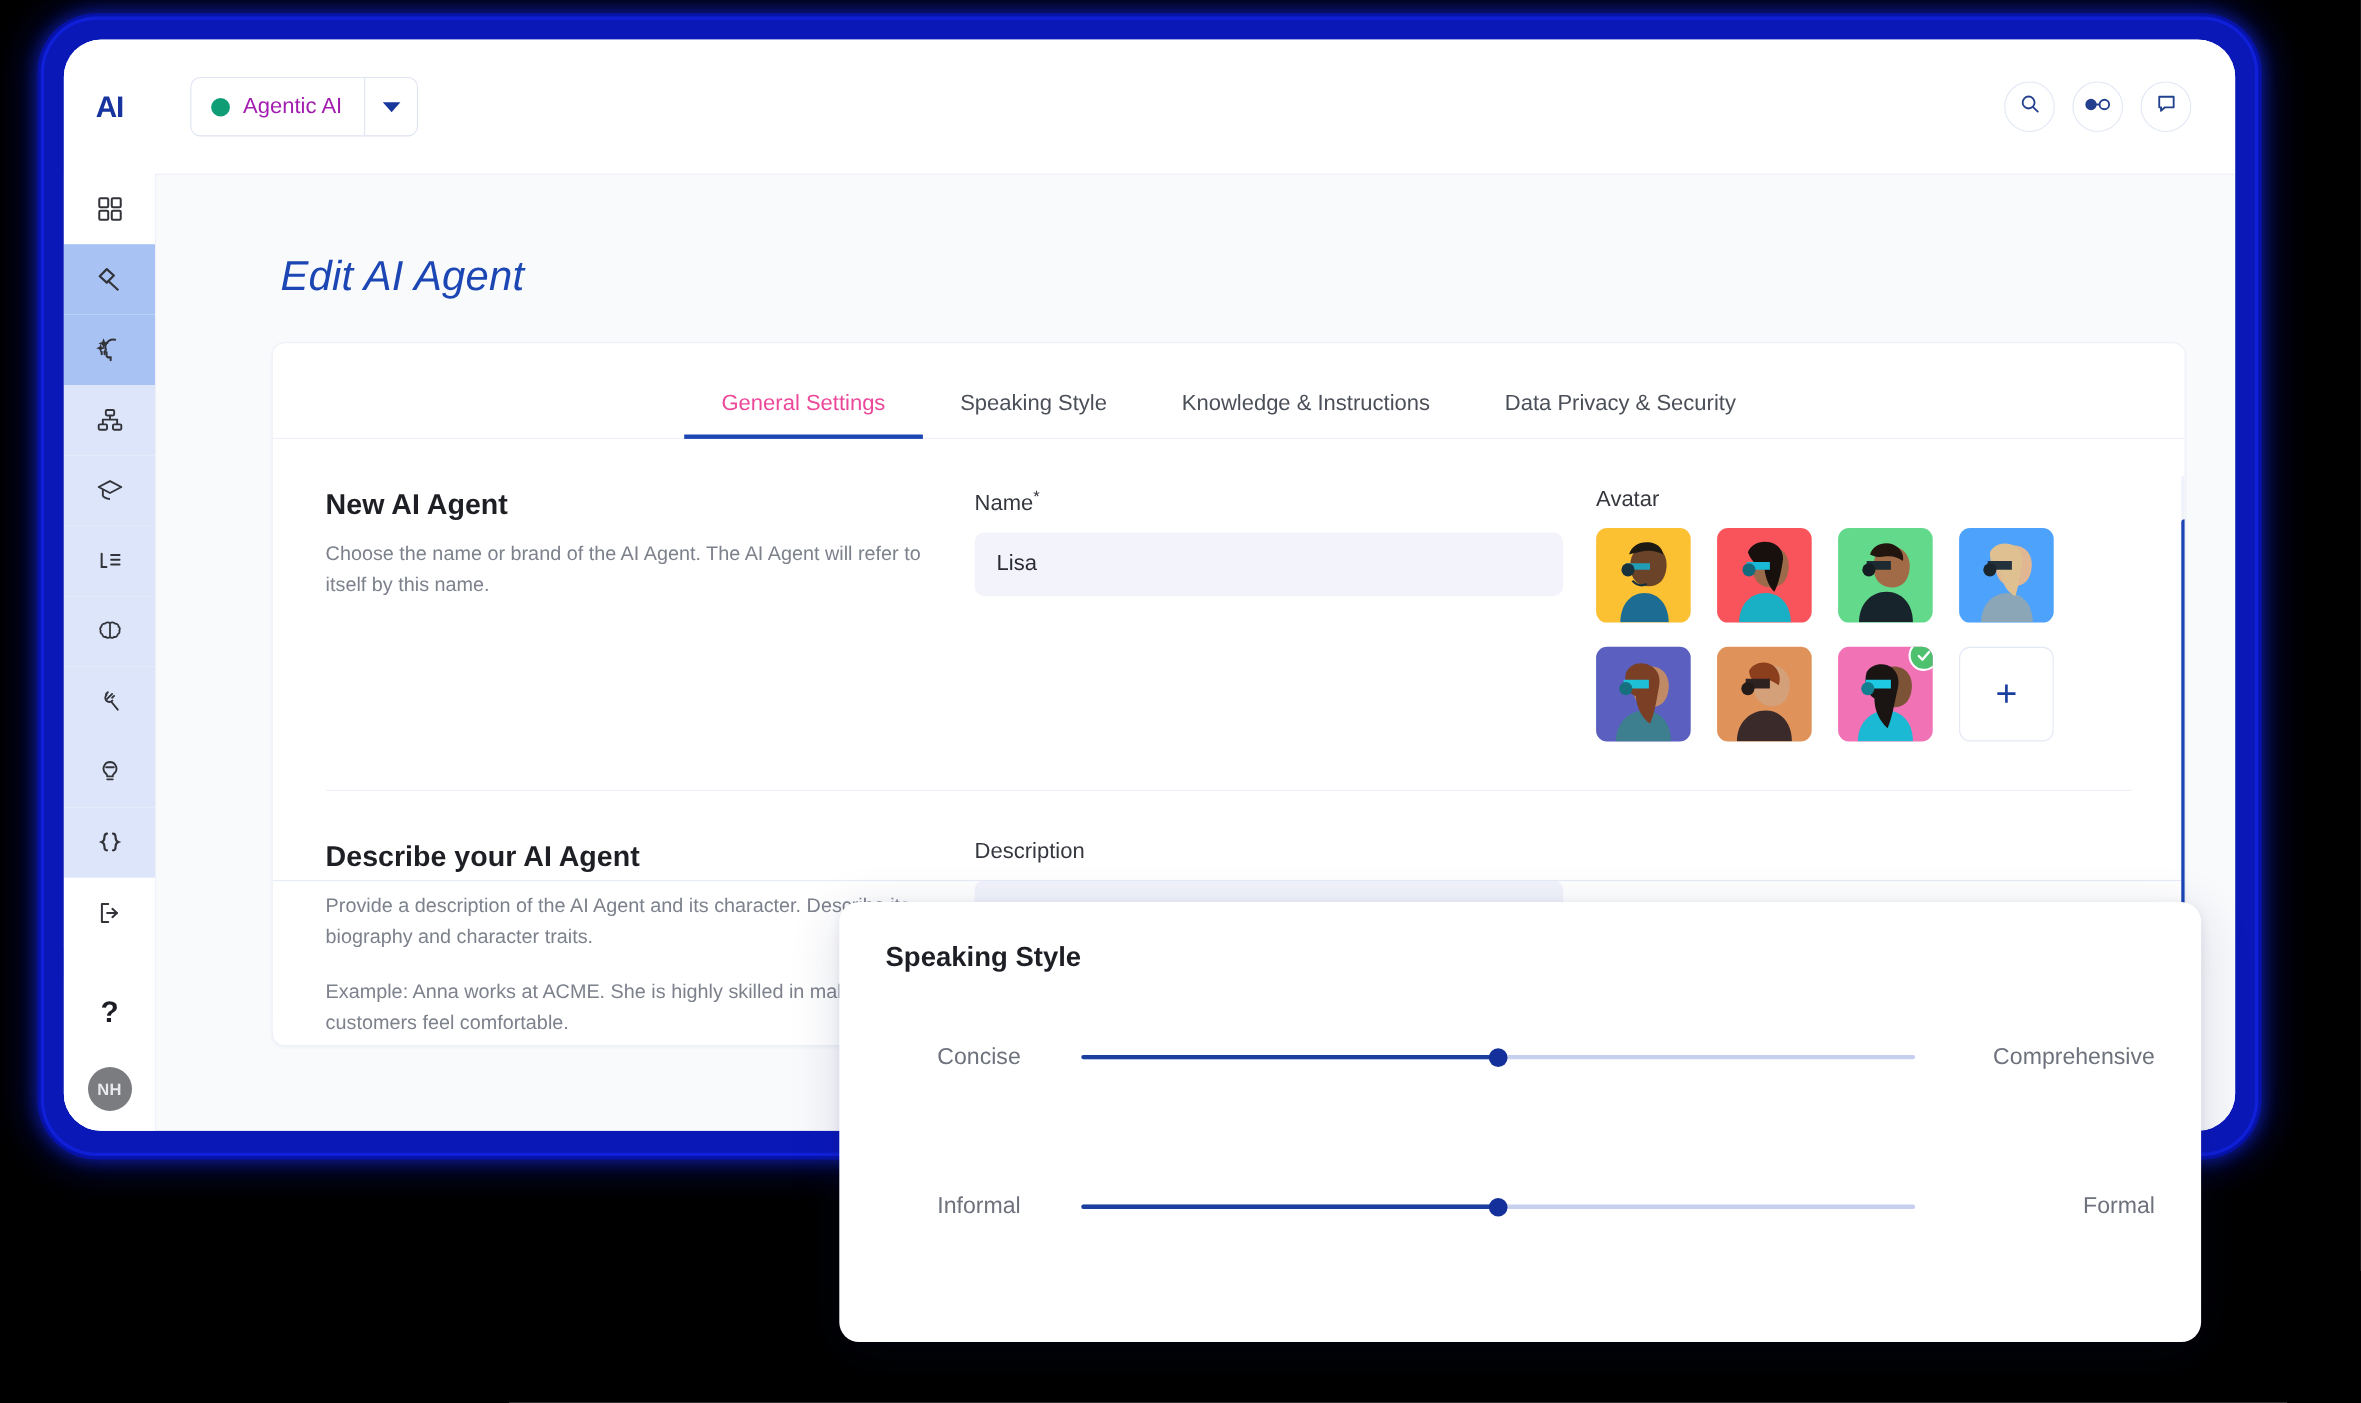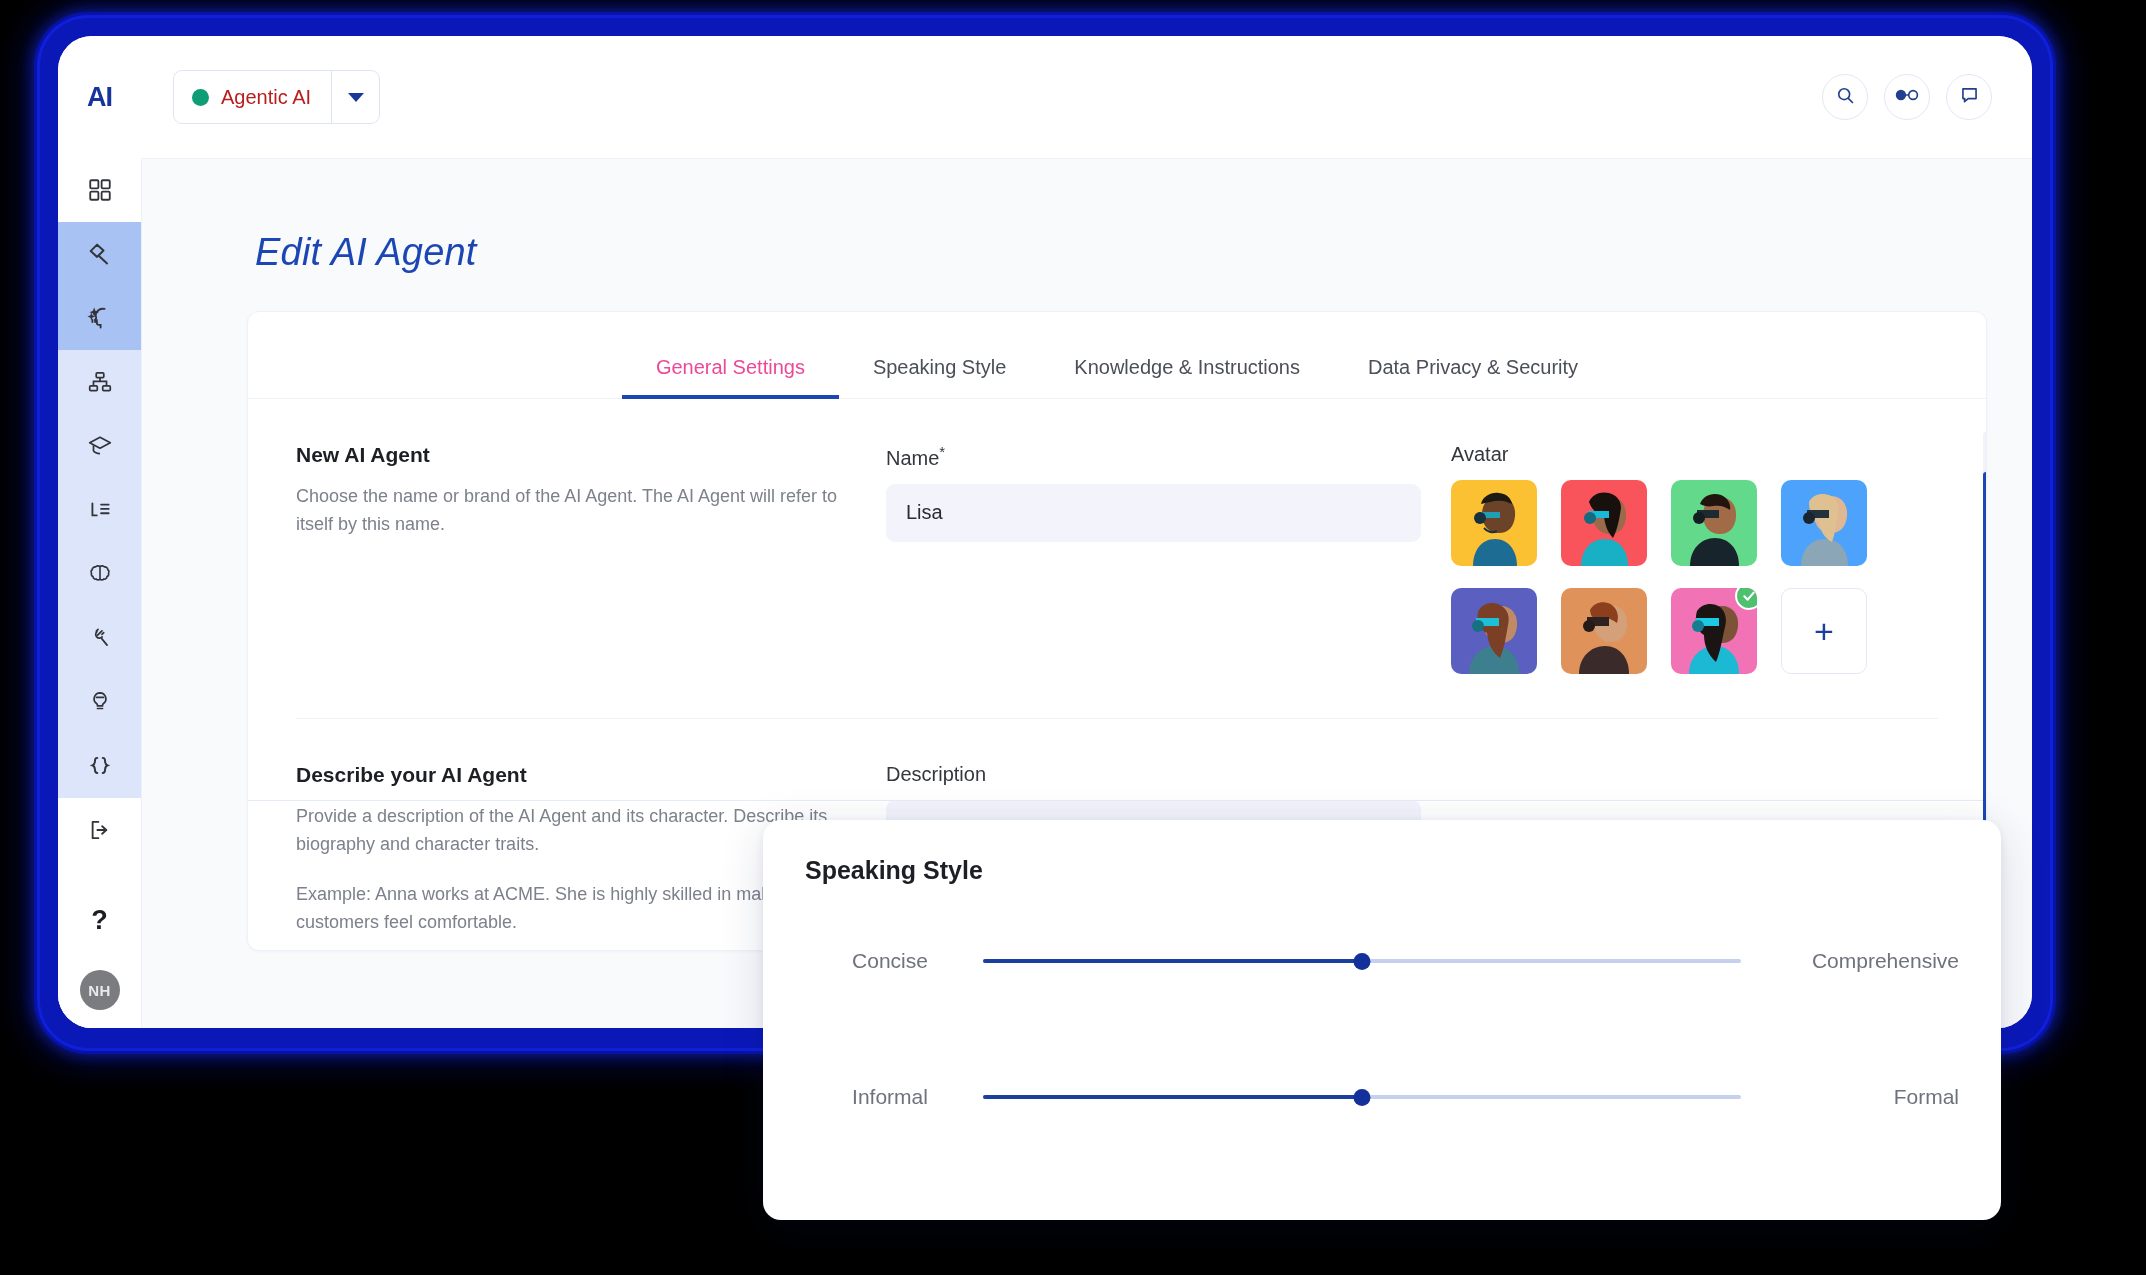--- a/index.html
+++ b/index.html
@@ -77,21 +77,21 @@
     display: flex; align-items: center;
     padding: 0 40px 0 32px;
   }
   .agent-select {
     display: flex; align-items: stretch;
     height: 54px; border: 1px solid #dfe4f2; border-radius: 9px; overflow: hidden;
     background: #fff;
   }
   .agent-select .label-part {
     display: flex; align-items: center; gap: 12px;
-    padding: 0 20px 0 18px; font-size: 20px; color: #b91c1c; white-space: nowrap;
+    padding: 0 20px 0 18px; font-size: 20px; color: #a21caf; white-space: nowrap;
   }
   .status-dot { width: 17px; height: 17px; border-radius: 50%; background: #0f9d76; flex: 0 0 auto; }
   .agent-select .caret-part {
     display: flex; align-items: center; justify-content: center;
     width: 48px; border-left: 1px solid #dfe4f2;
   }
   .caret { width: 0; height: 0; border-left: 8px solid transparent; border-right: 8px solid transparent; border-top: 9px solid #19389c; }
   .topbar-spacer { flex: 1; }
   .top-actions { display: flex; align-items: center; gap: 16px; }
   .round-btn {
@@ -140,21 +140,21 @@
 
   
   .form { padding: 0 0 0 0; }
   .row {
     display: flex; gap: 0; padding: 44px 48px 0 48px;
   }
   .col-left { width: 590px; padding-right: 30px; }
   .col-mid  { width: 565px; padding-right: 30px; }
   .col-right{ flex: 1; }
 
-  .h-label { font-size: 21px; color: #1d1f25; font-weight: 600; margin-bottom: 16px; }
+  .h-label { font-size: 26px; color: #1d1f25; font-weight: 600; margin-bottom: 16px; }
   .h-help { font-size: 18px; color: #7c818c; line-height: 1.55; }
   .h-help + .h-help { margin-top: 22px; }
 
   .f-label { font-size: 20px; color: #34373e; margin-bottom: 14px; }
   .req { color: #34373e; font-size: 15px; vertical-align: super; }
 
   .input-box {
     background: #f2f3fb; border: none; border-radius: 9px;
     padding: 18px 20px; font-size: 20px; color: #2a2c33;
     width: 100%;

